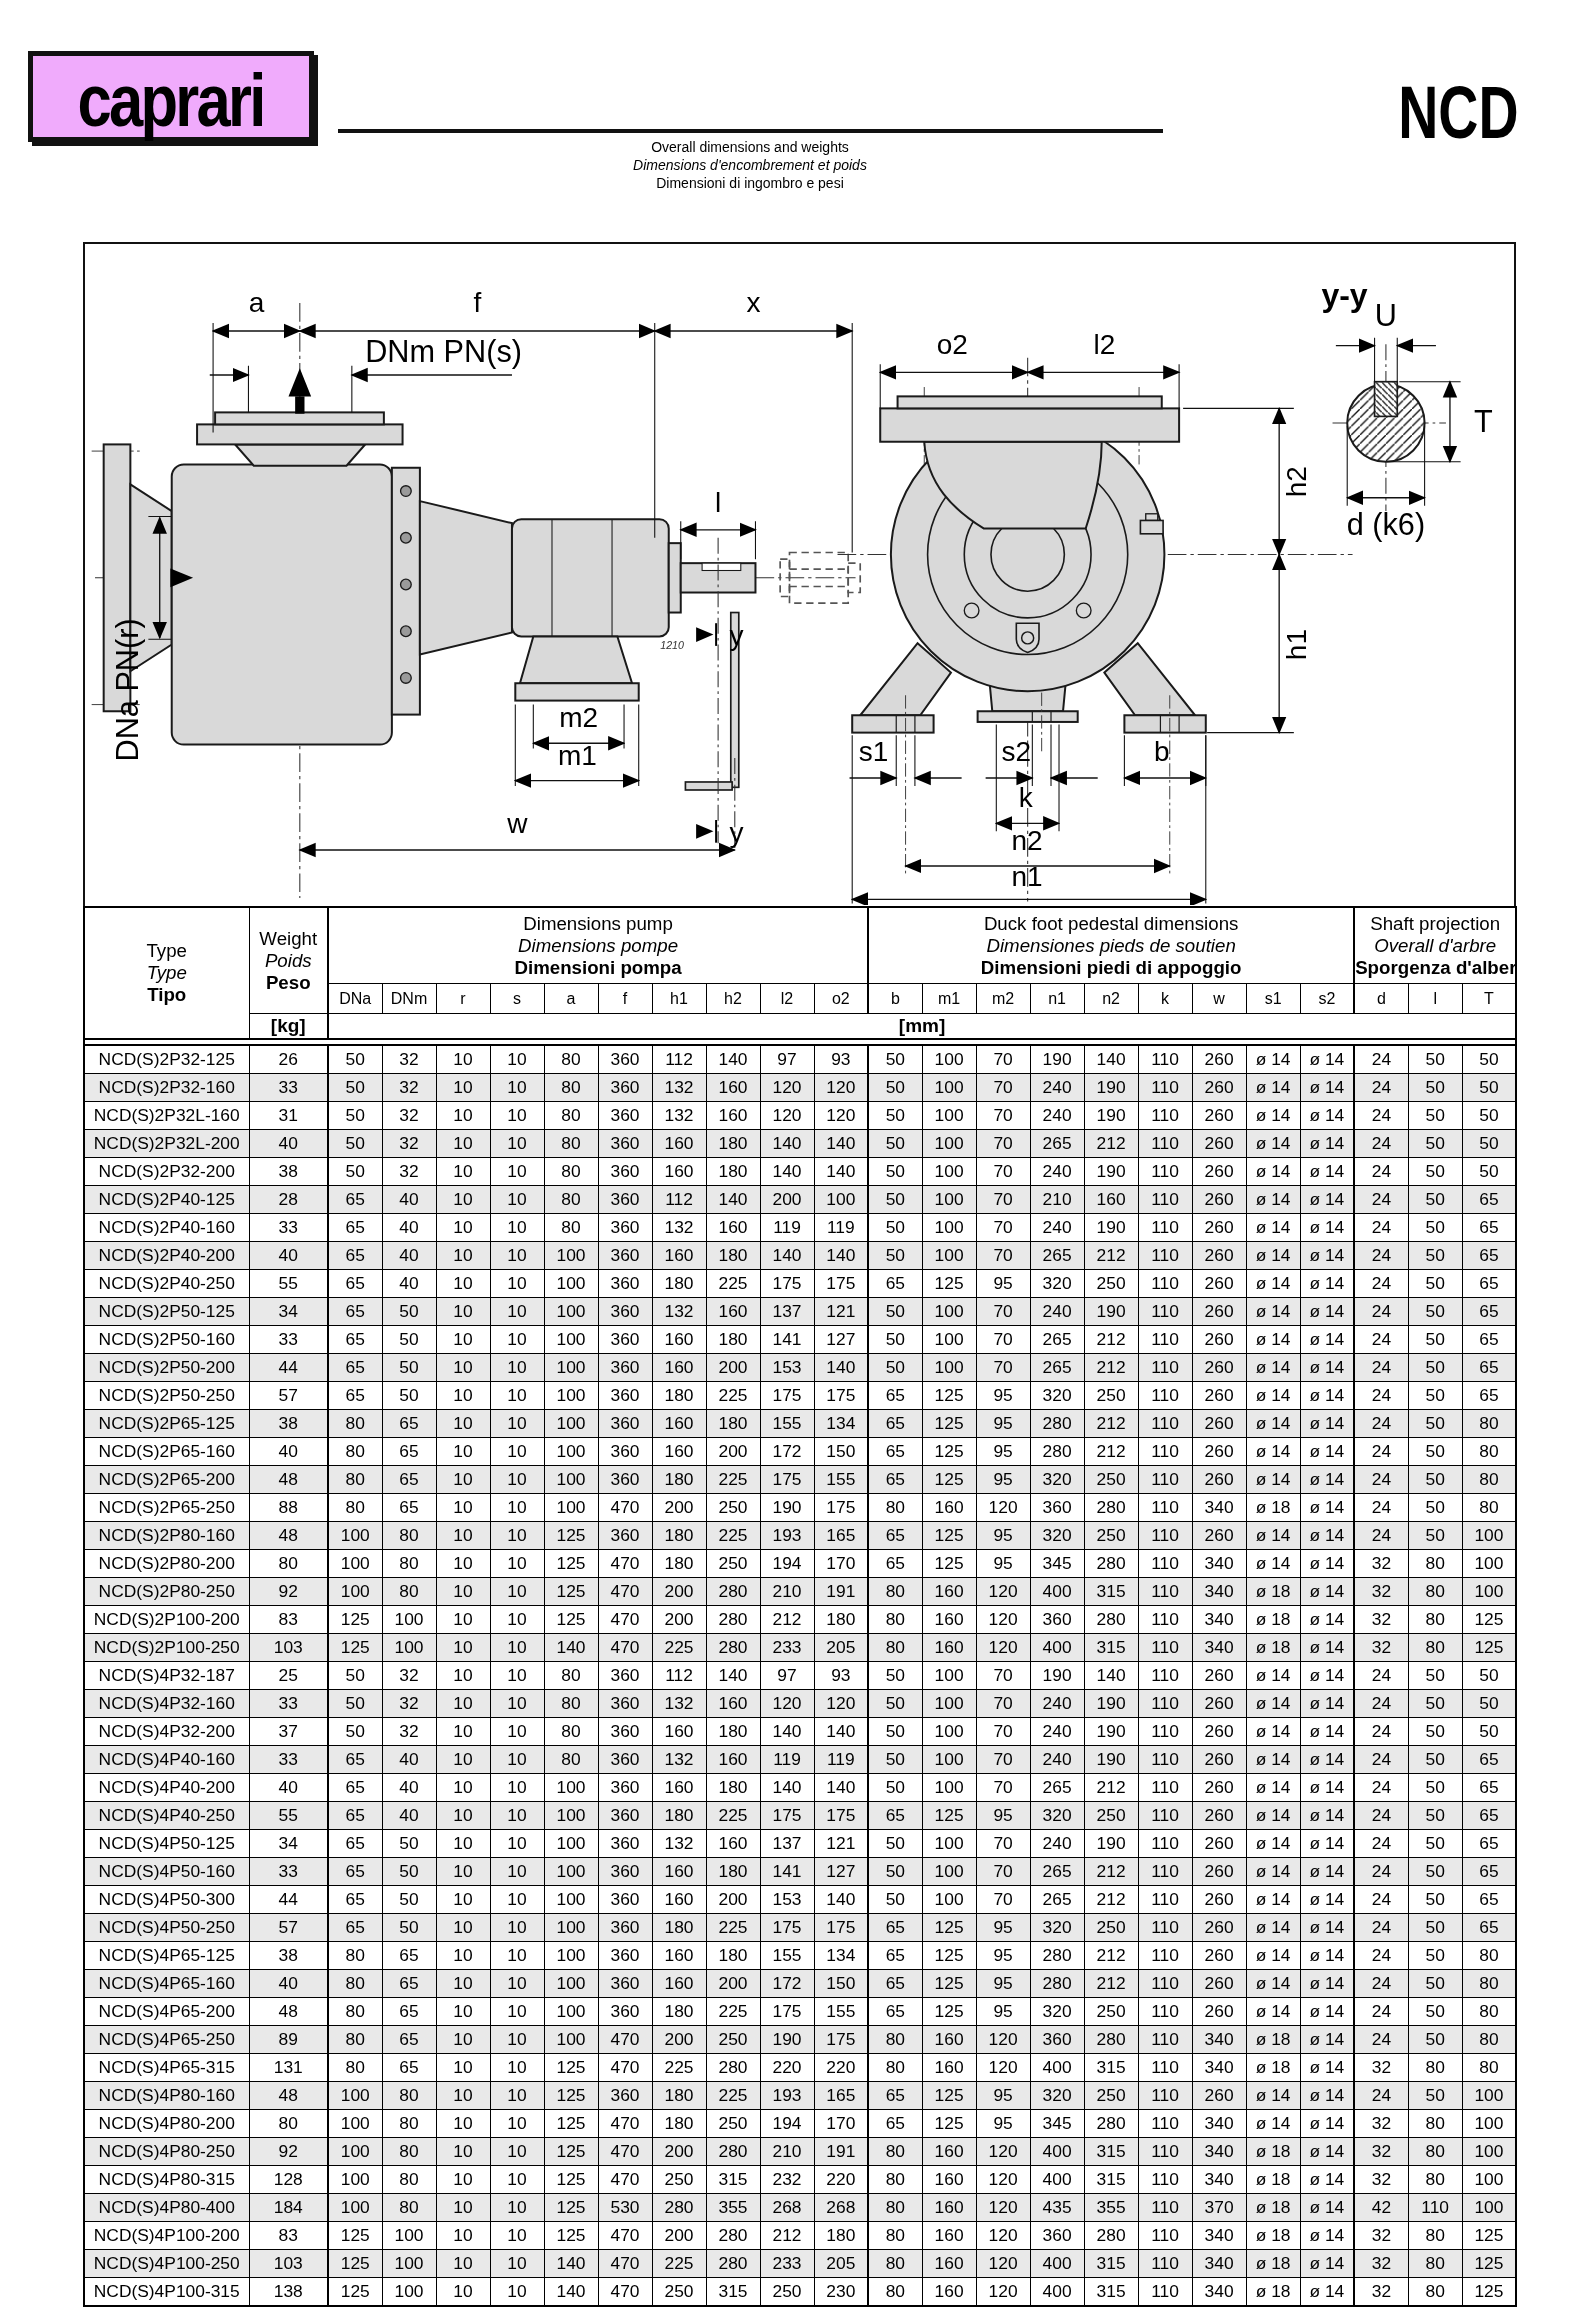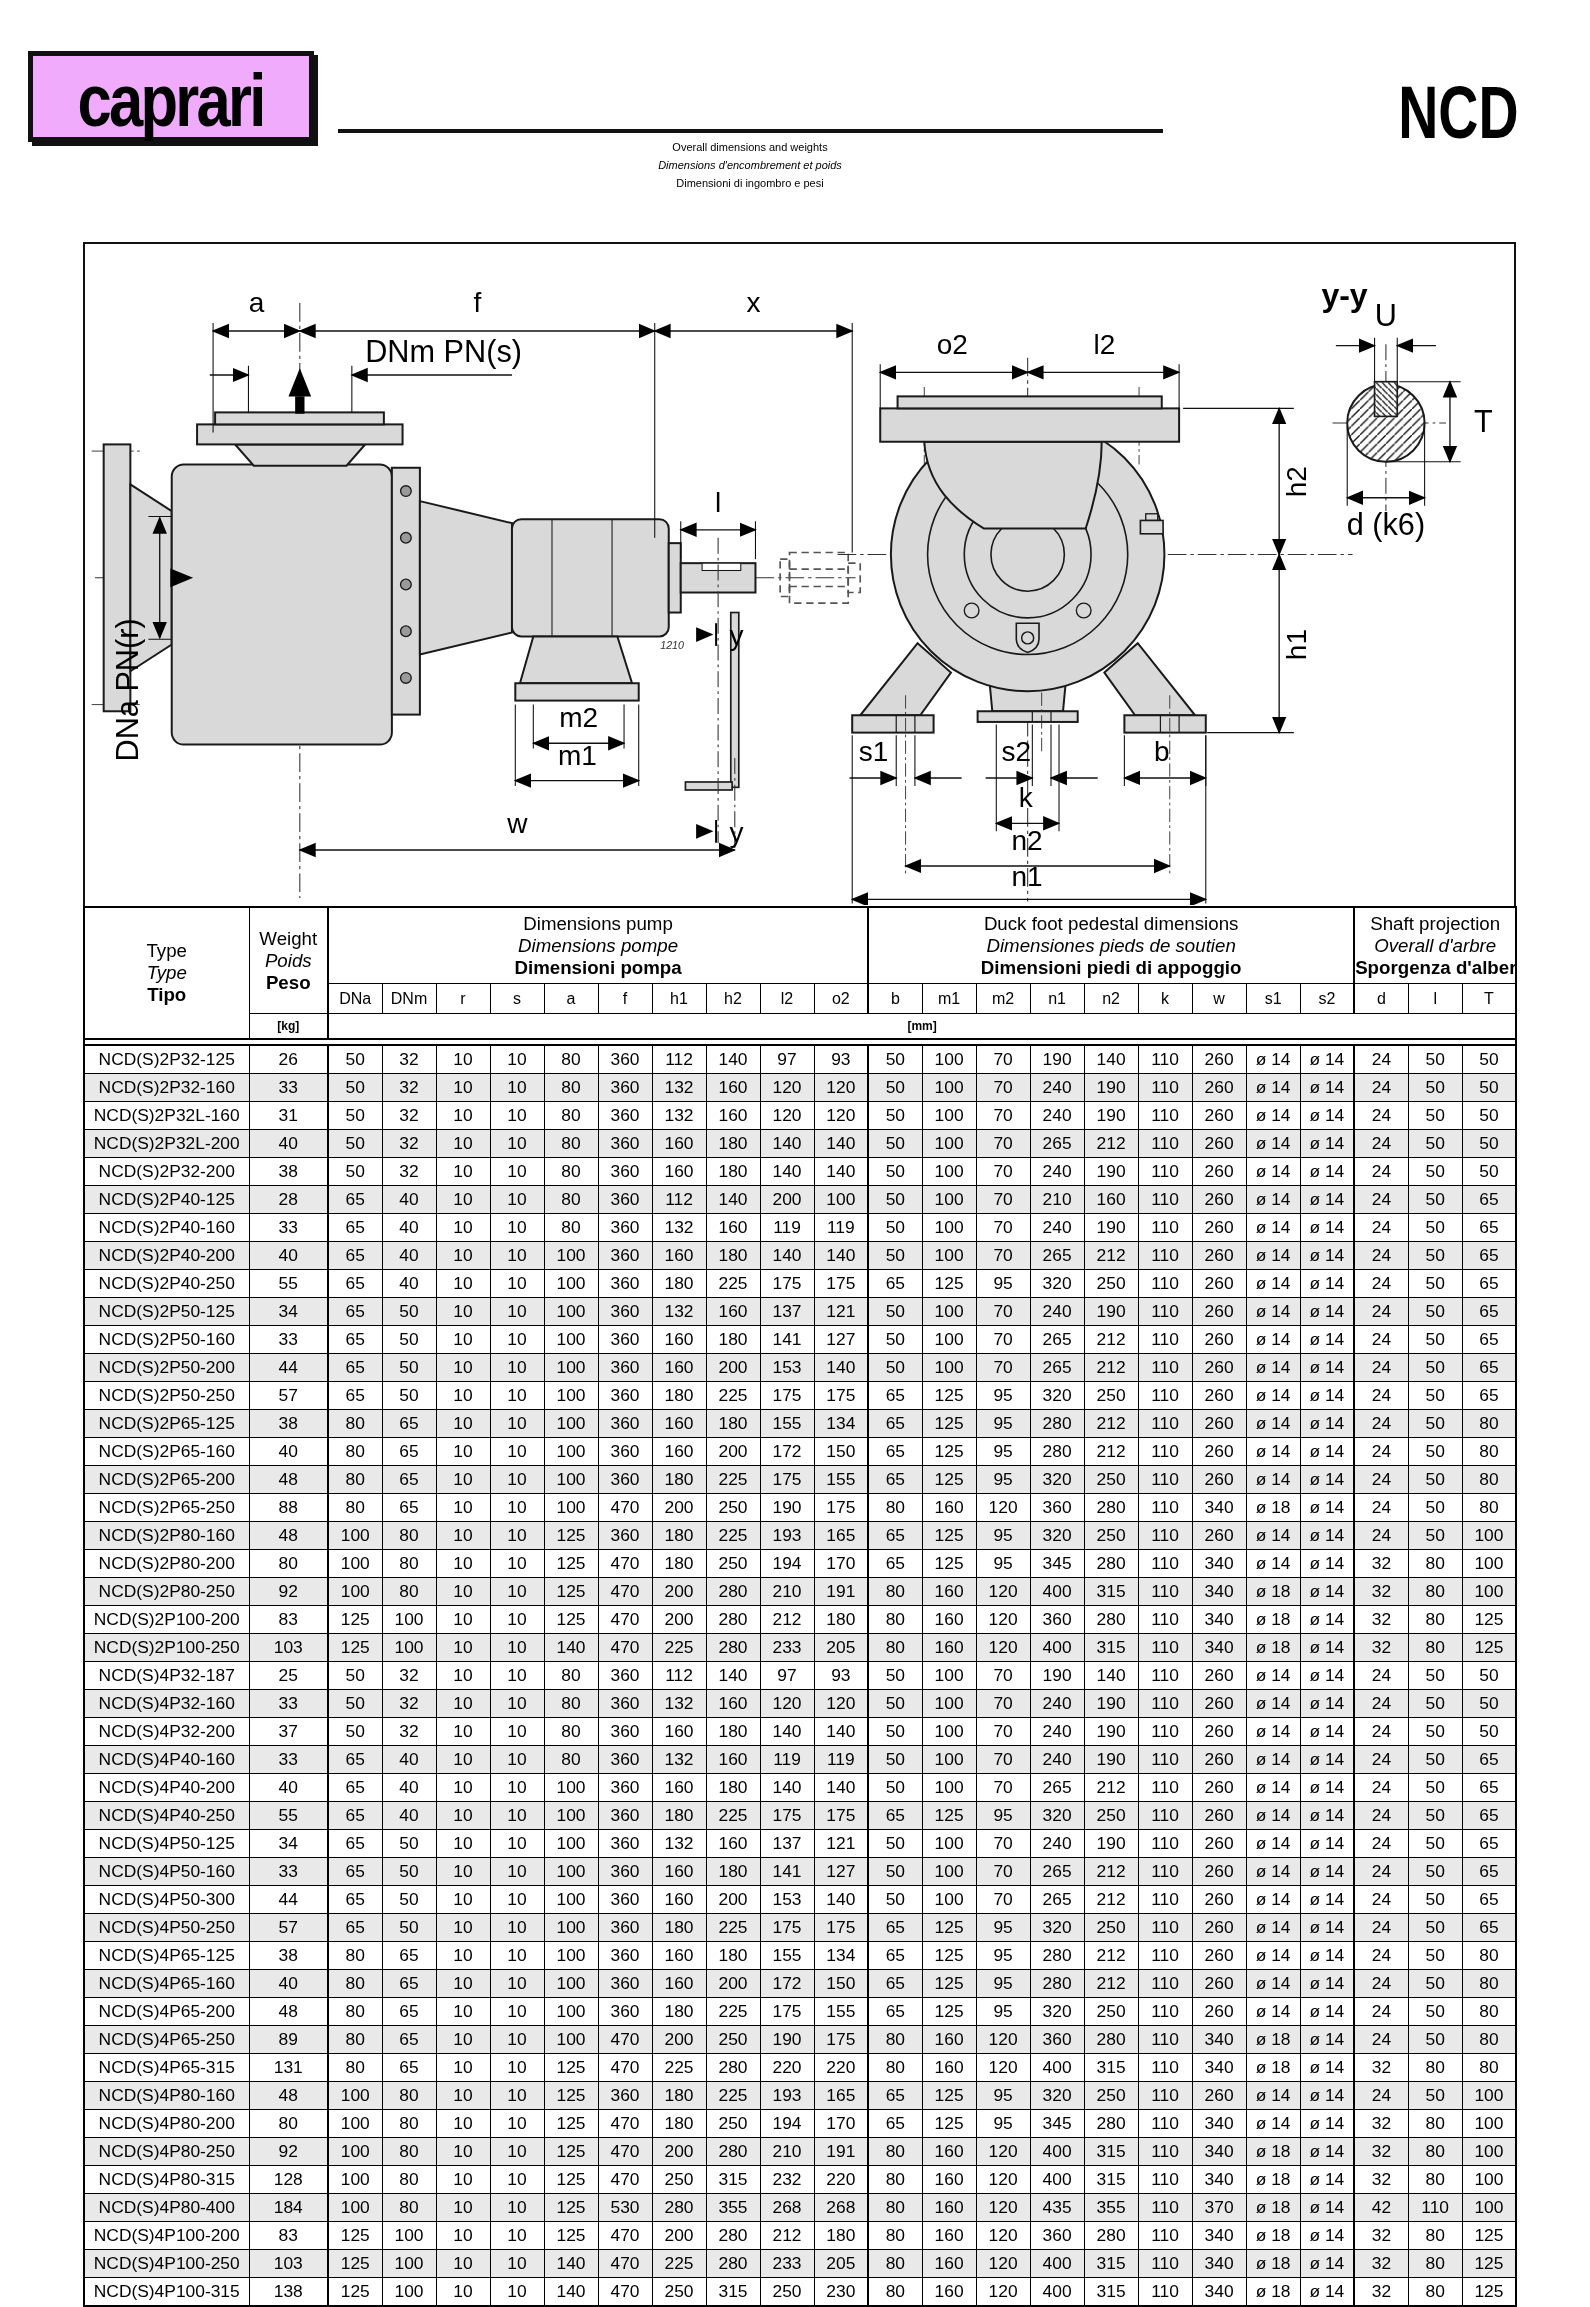--- a/index.html
+++ b/index.html
@@ -6,41 +6,41 @@
   .page{position:relative;width:1590px;height:2307px;background:#fff;
         font-family:"Liberation Sans",sans-serif;color:#000;overflow:hidden;}
   
   .logo-box{position:absolute;left:28px;top:51px;width:276px;height:81px;
             border:5.3px solid #111;box-shadow:4px 4px 0 #111;background:#f0abfc;
             display:flex;align-items:center;justify-content:center;}
   .logo-text{font-weight:bold;font-size:75px;letter-spacing:-3.3px;line-height:1;
              transform:scaleX(.82);transform-origin:center;position:relative;top:4px;}
   .header-rule{position:absolute;left:338px;top:129px;width:825px;height:4px;background:#111;}
   .subtitle{position:absolute;left:483px;top:138px;width:534px;text-align:center;
-            font-size:11px;line-height:18px;}
+            font-size:14px;line-height:18px;}
   .subtitle .it{font-style:italic;}
   .subtitle .bd{font-weight:normal;}
   .product{position:absolute;right:72px;top:75px;font-weight:bold;font-size:75px;
            line-height:1;transform:scaleX(.74);transform-origin:right center;letter-spacing:0px;}
   
   .figure{position:absolute;left:83px;top:242px;width:1433px;height:665px;
           border:2px solid #111;border-bottom:none;box-sizing:border-box;}
   svg text{font-family:"Liberation Sans",sans-serif;fill:#000;}
   .lbl{font-size:42px;}
   .lbl-big{font-size:46px;}
   .lbl-sec{font-size:48px;font-weight:bold;}
   .lbl-tiny{font-size:16px;font-style:italic;fill:#333;}
   
   table.dim{position:absolute;left:83px;top:906px;width:1433px;border-collapse:collapse;
             table-layout:fixed;border:2px solid #000;}
   table.dim th,table.dim td{border:0.7px solid #000;padding:0;text-align:center;vertical-align:middle;
             font-weight:normal;overflow:hidden;white-space:nowrap;}
   tr.grp-row th{height:75px;font-size:18.7px;line-height:22px;}
   tr.sub-row th{height:29px;font-size:16px;}
-  tr.unit-row td{height:24px;font-size:12px;font-weight:bold;}
+  tr.unit-row td{height:24px;font-size:19px;font-weight:bold;}
   tr.sep td{height:4px;border-top:2px solid #000;border-bottom:2px solid #000;background:#fff;}
   tbody.data td{height:27px;font-size:17.4px;}
   tbody.data tr:nth-child(even){background:#e9e9e9;}
   .gb{border-left:2px solid #000 !important;}
   .t-norm{font-weight:normal;}
   .t-it{font-style:italic;font-weight:normal;}
   .t-bd{font-weight:bold;}
 </style>
 </head>
 <body>

